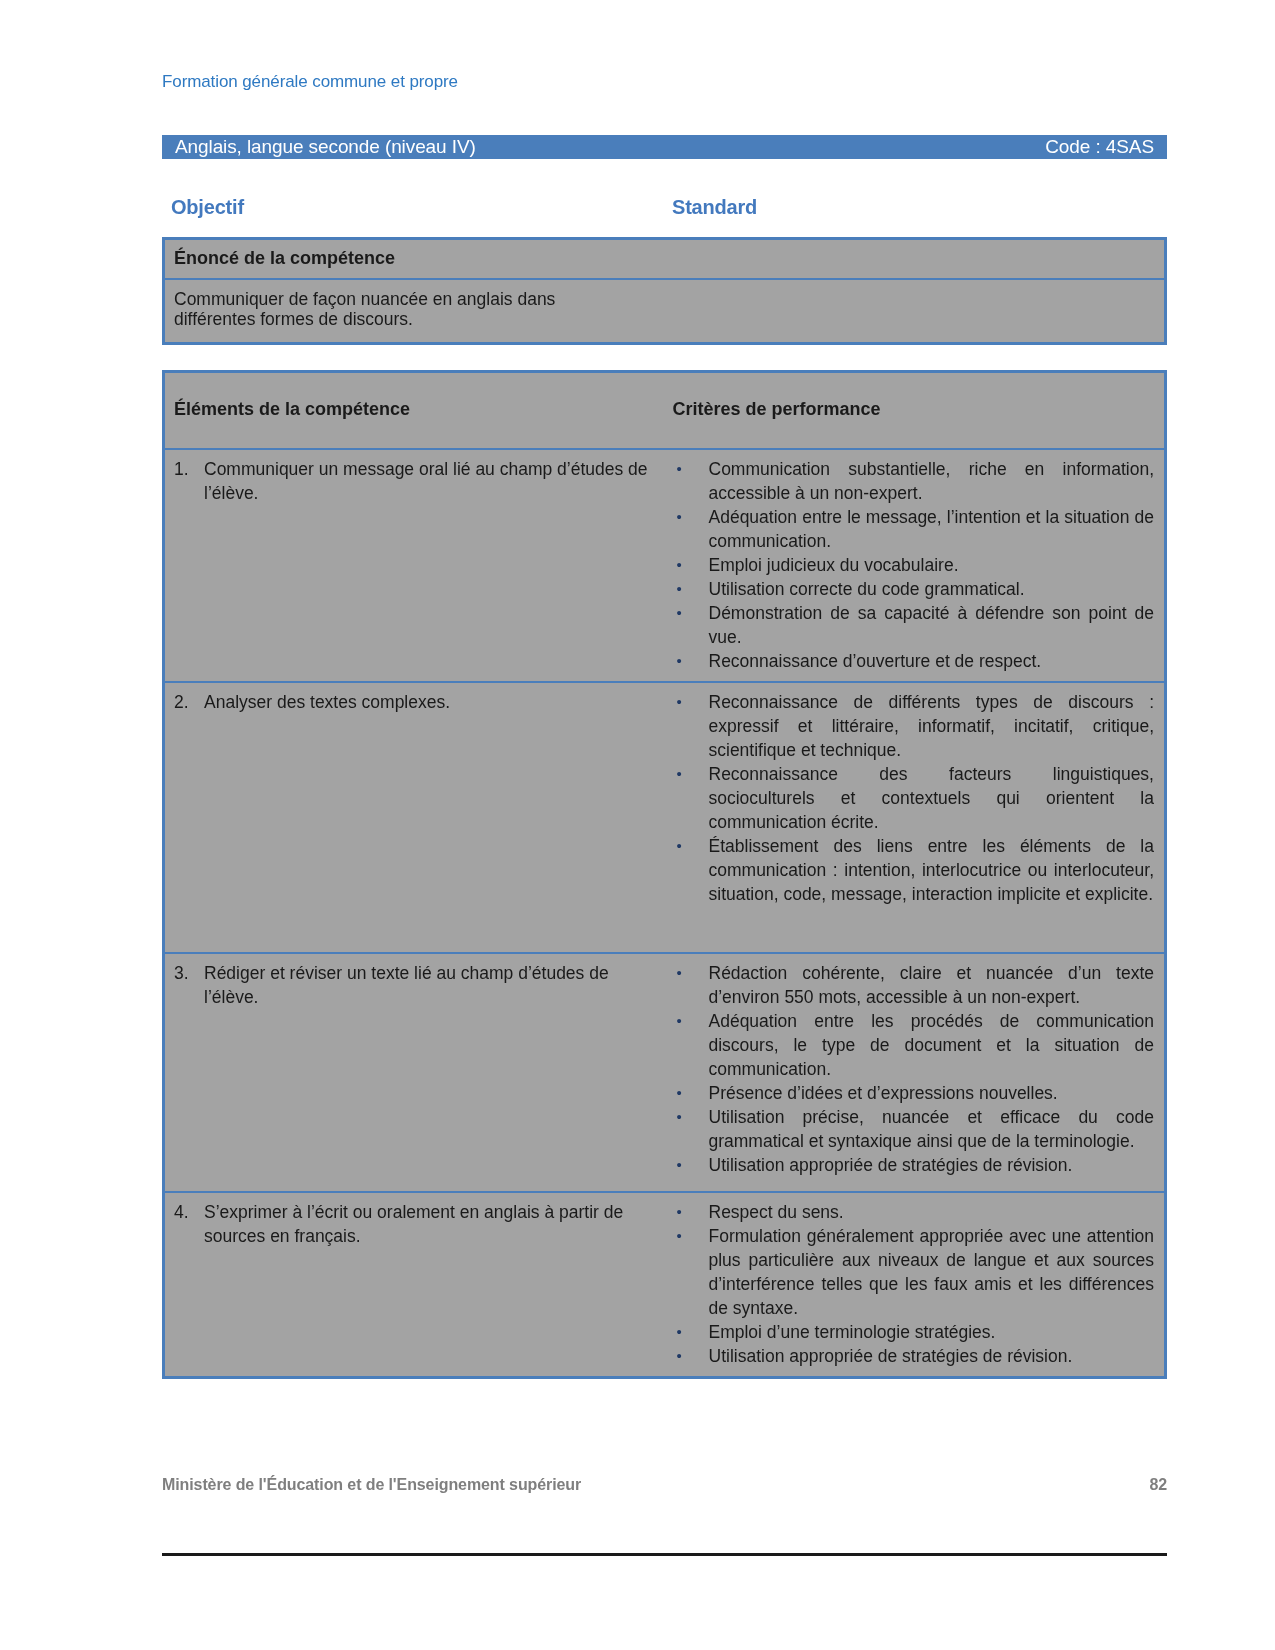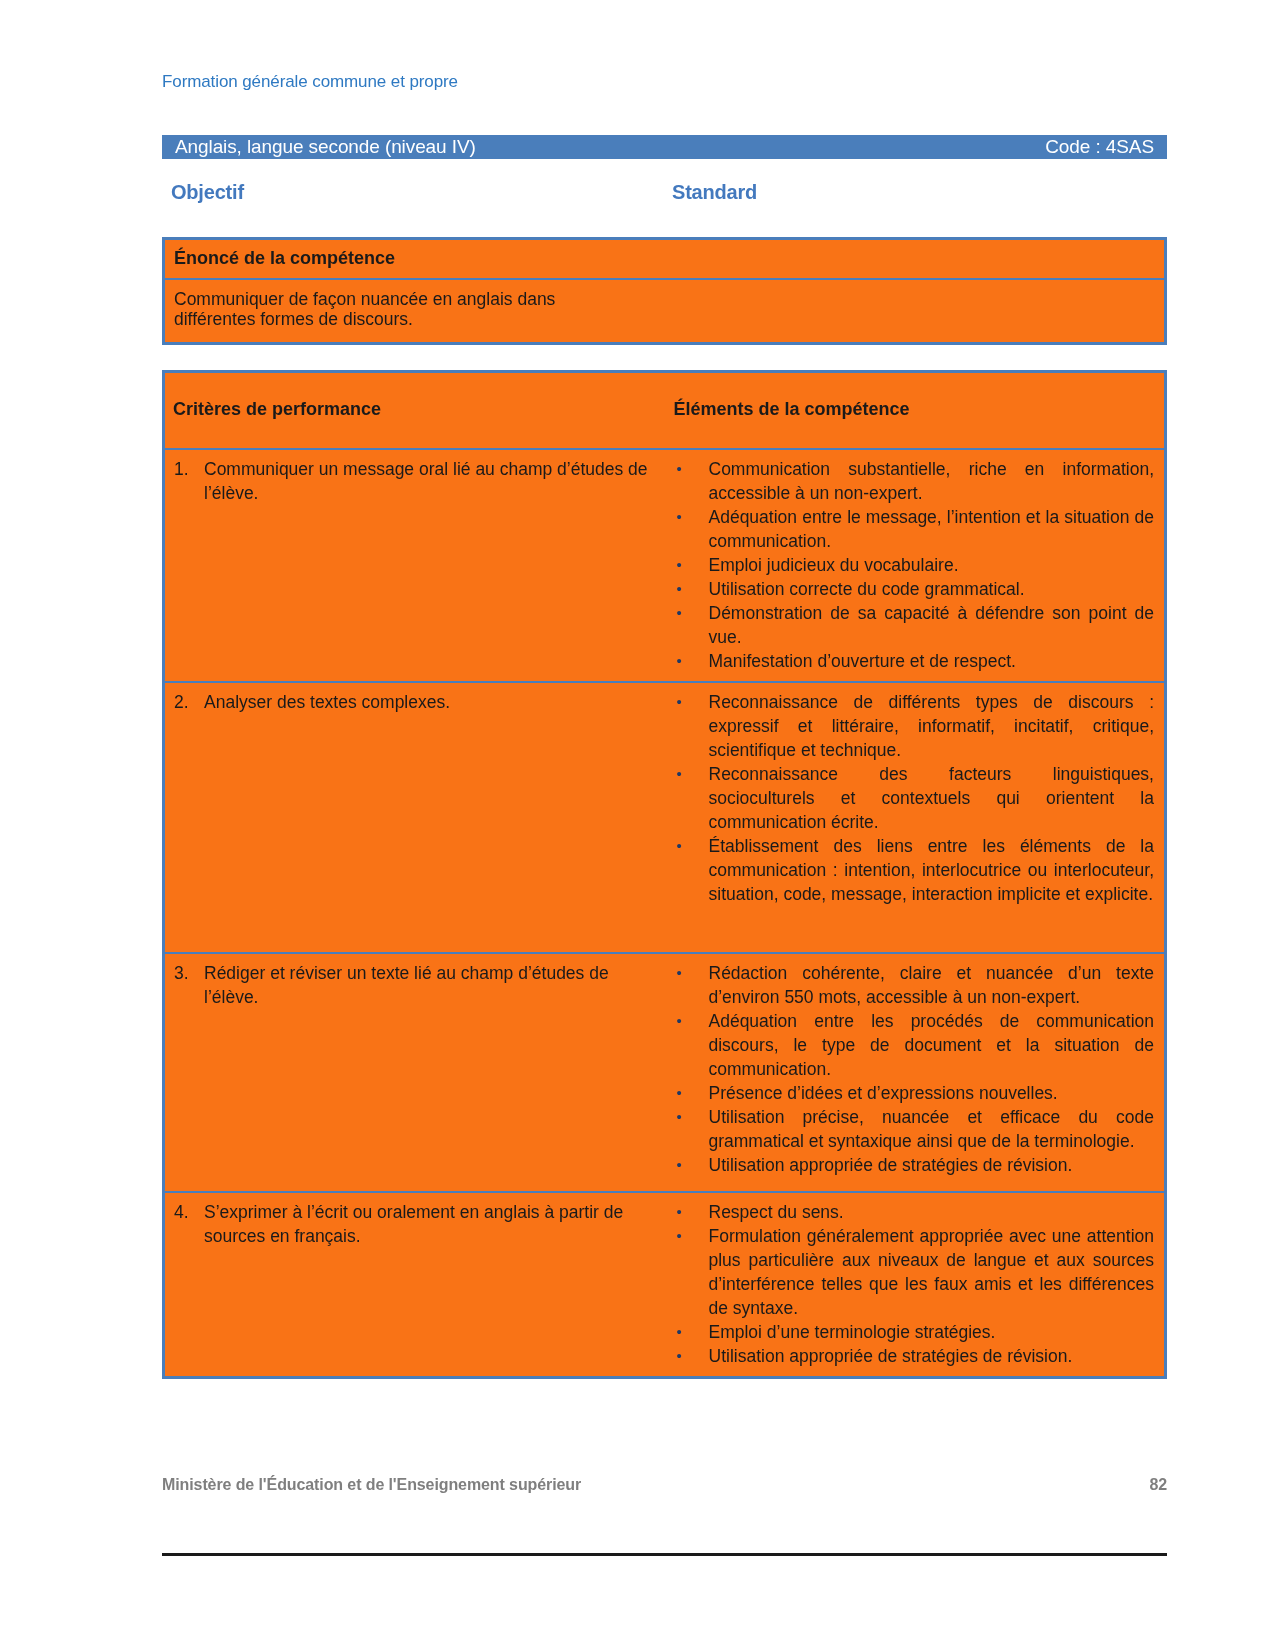--- a/index.html
+++ b/index.html
@@ -18,30 +18,30 @@
   }
 
   
   #banner{
     top:135px;height:24px;background:#4A7EBB;color:#ffffff;
     display:flex;justify-content:space-between;align-items:center;
     padding:0 13px;font-size:19px;letter-spacing:-0.1px;
   }
 
   
-  #headings{top:181px;height:26px;}
+  #headings{top:196px;height:26px;}
   .h-blue{
     position:absolute;top:0;font-size:20px;font-weight:bold;color:#4379BE;letter-spacing:-0.2px;
   }
   #heading-left{left:9px;}
   #heading-right{left:510px;text-align:center;}
 
   
   .blue-table{
-    border:3px solid #4A7EBB;background:#f97316;
+    border:3px solid #4A7EBB;background:#a3a3a3;
   }
 
   
   #table1{top:237px;}
   #table1 .t-head{
     font-size:18px;font-weight:bold;
     padding:8px 10px 9px 9px;
     border-bottom:2px solid #4A7EBB;
   }
   #table1 .t-body{
@@ -106,22 +106,22 @@
 
 <div class="abs content-x blue-table" id="table1">
   <div class="t-head">Énoncé de la compétence</div>
   <div class="t-body">Communiquer de façon nuancée en anglais dans
 différentes formes de discours.</div>
 </div>
 
 <div class="abs content-x blue-table" id="table2">
 
   <div class="t2-row t2-head-row first">
+    <div class="t2-head-cell">Éléments de la compétence</div>
     <div class="t2-head-cell right">Critères de performance</div>
-    <div class="t2-head-cell">Éléments de la compétence</div>
   </div>
 
   <div class="t2-row row-h1">
     <div class="el-cell">
       <div class="el-item">
         <span class="el-num">1.</span>
         <span class="el-text">Communiquer un message oral lié au champ d’études de l’élève.</span>
       </div>
     </div>
     <div class="cr-cell">
@@ -140,21 +140,21 @@
       <div class="bullet">
         <span class="dot">•</span>
         <span class="b-text">Utilisation correcte du code grammatical.</span>
       </div>
       <div class="bullet">
         <span class="dot">•</span>
         <span class="b-text">Démonstration de sa capacité à défendre son point de vue.</span>
       </div>
       <div class="bullet">
         <span class="dot">•</span>
-        <span class="b-text">Manifestation d’ouverture et de respect.</span>
+        <span class="b-text">Reconnaissance d’ouverture et de respect.</span>
       </div>
     </div>
   </div>
 
   <div class="t2-row row-h2">
     <div class="el-cell">
       <div class="el-item">
         <span class="el-num">2.</span>
         <span class="el-text">Analyser des textes complexes.</span>
       </div>

